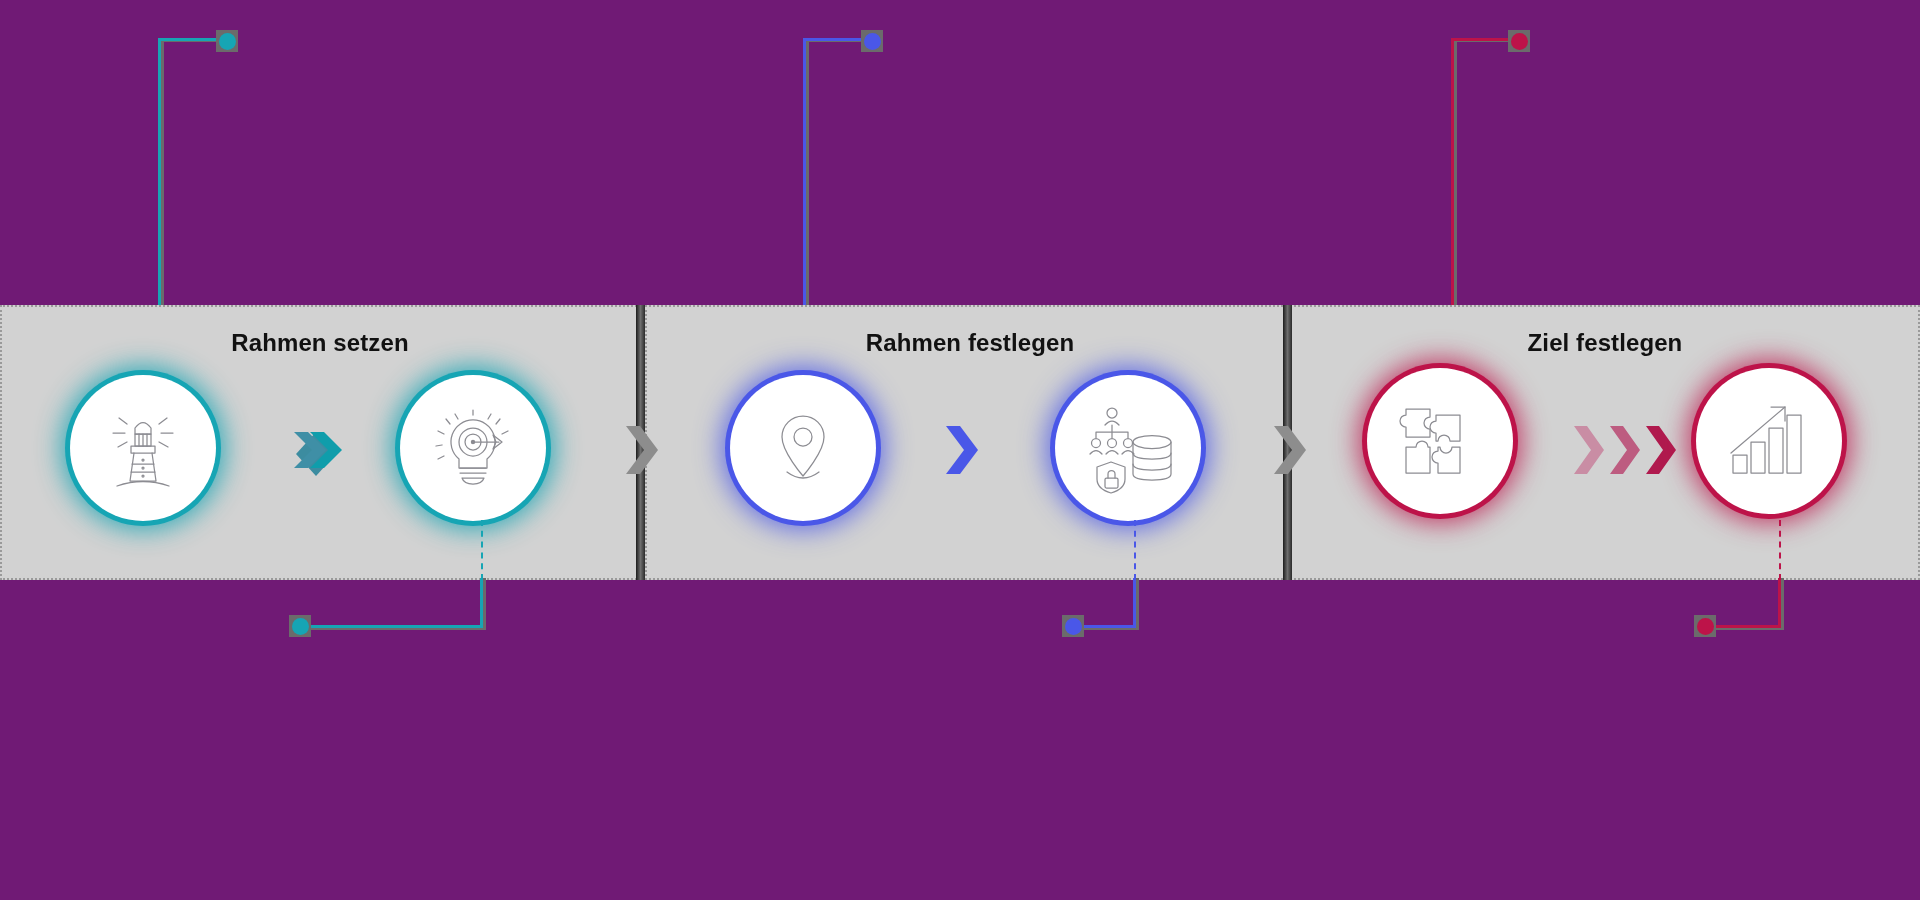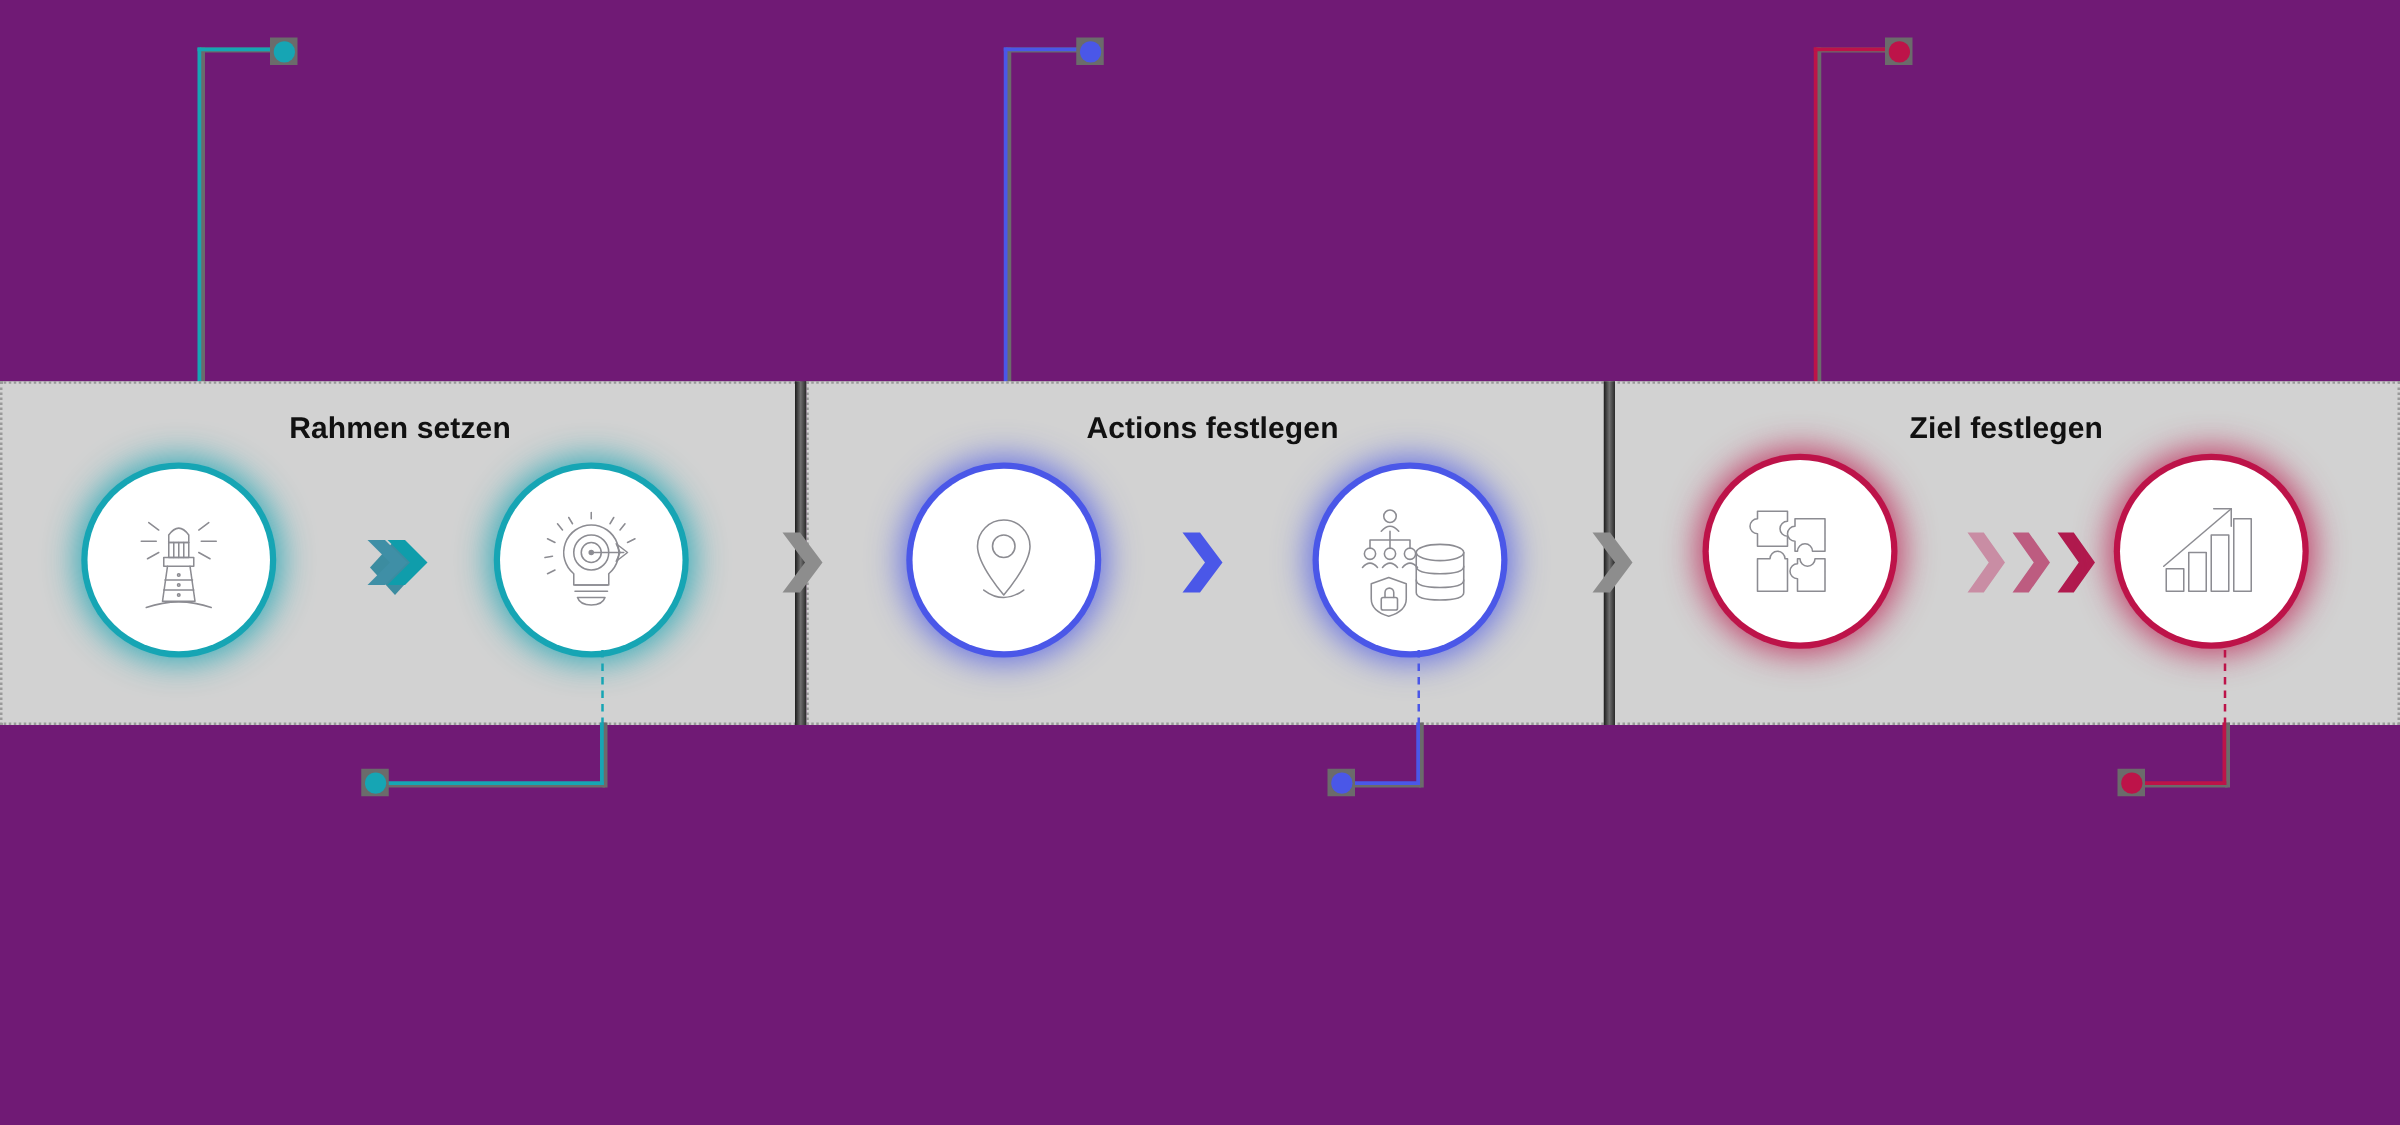--- a/index.html
+++ b/index.html
@@ -81,21 +81,21 @@
       <div class="sq"></div>
       <div class="dot" style="background:#bd1349;"></div>
     </div>
   </div>
 
   <div class="panel" style="left:0;width:640px;">
     <div class="panel-title">Rahmen setzen</div>
   </div>
 
   <div class="panel" style="left:645px;width:650px;">
-    <div class="panel-title">Actions festlegen</div>
+    <div class="panel-title">Rahmen festlegen</div>
   </div>
 
   <div class="panel" style="left:1290px;width:630px;">
     <div class="panel-title">Ziel festlegen</div>
   </div>
 
   <div class="sep" style="left:636px;"></div>
   <div class="sep" style="left:1283px;"></div>
 
   <div class="badge teal" style="left:70px;top:375px;">

